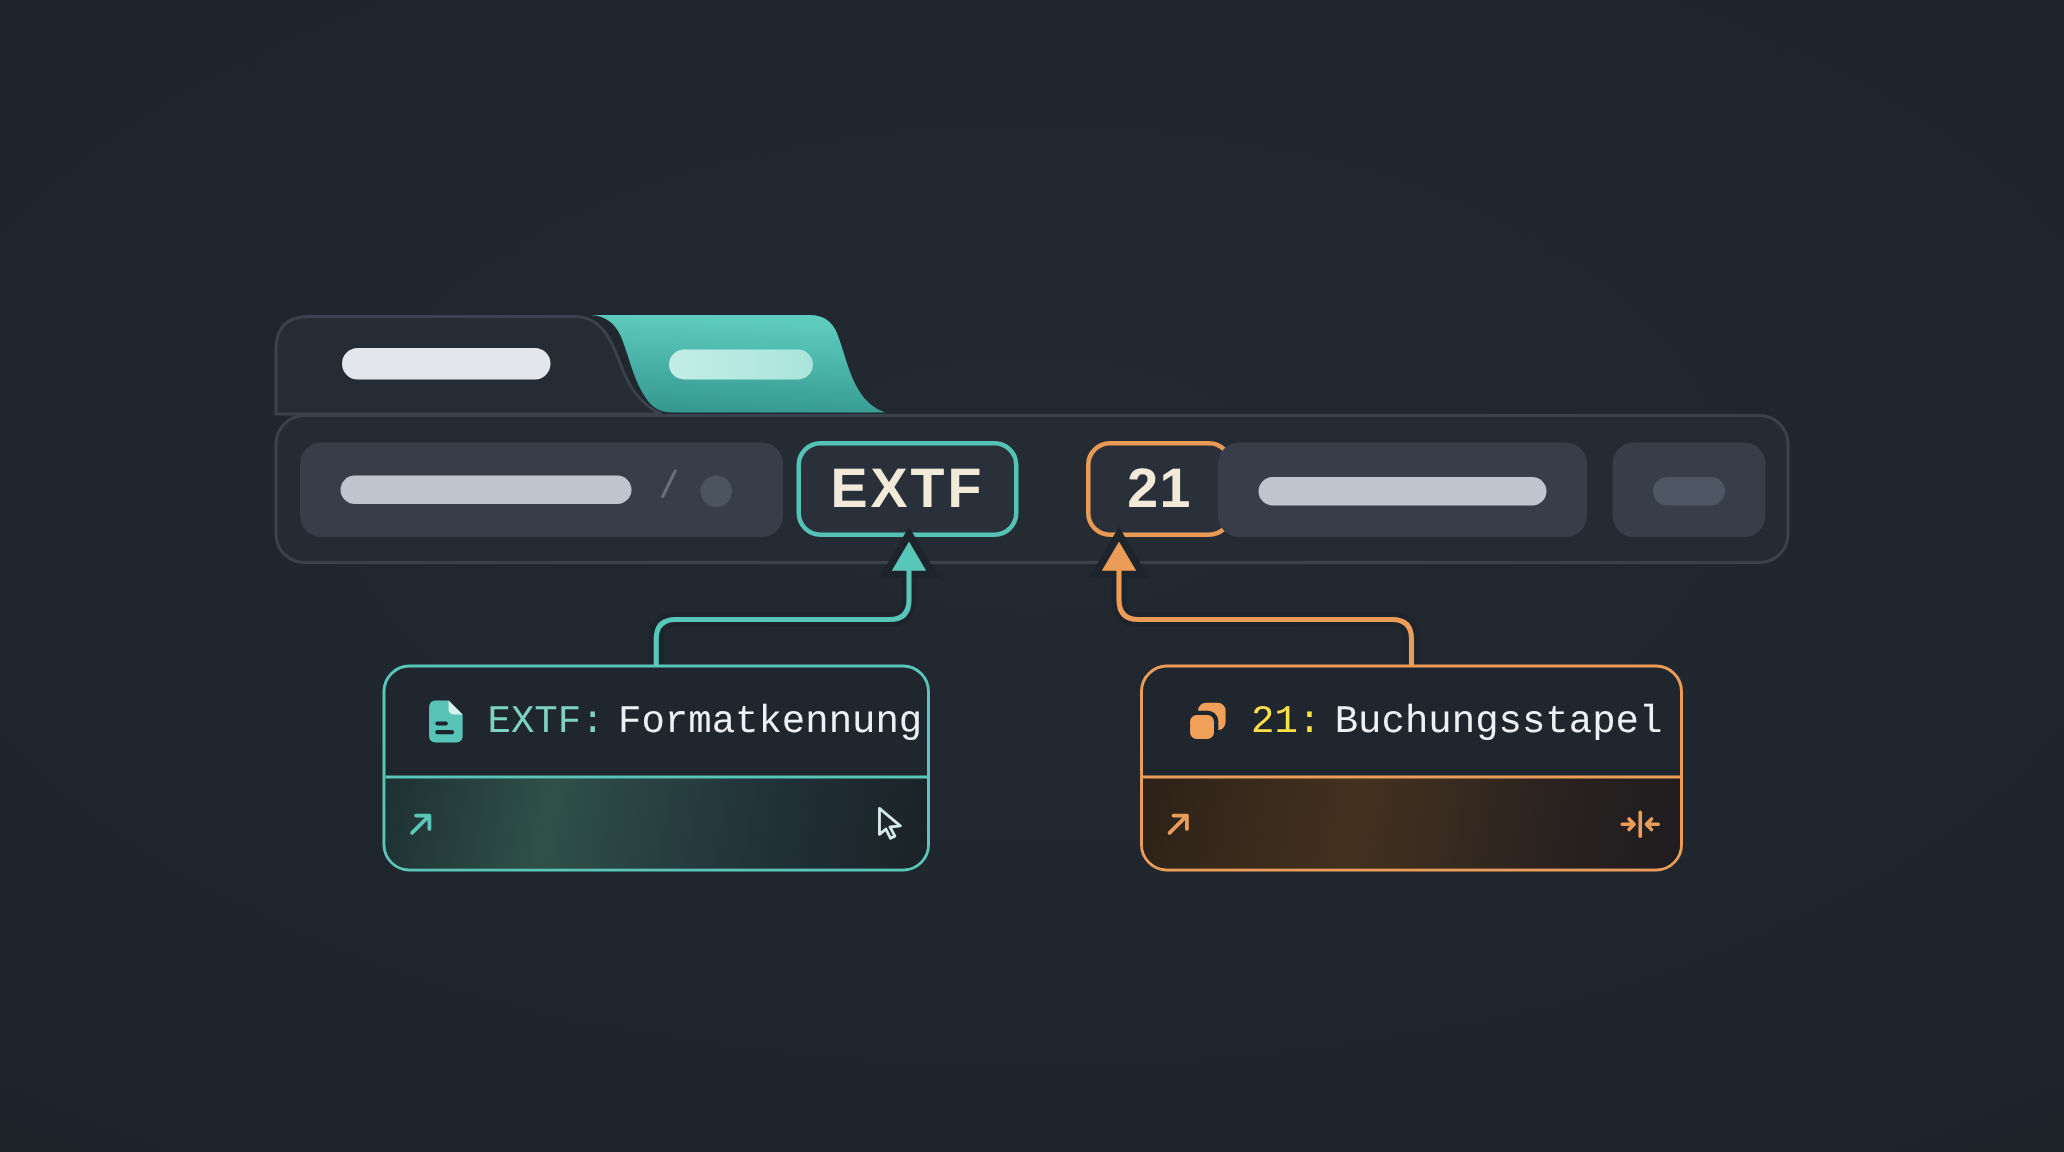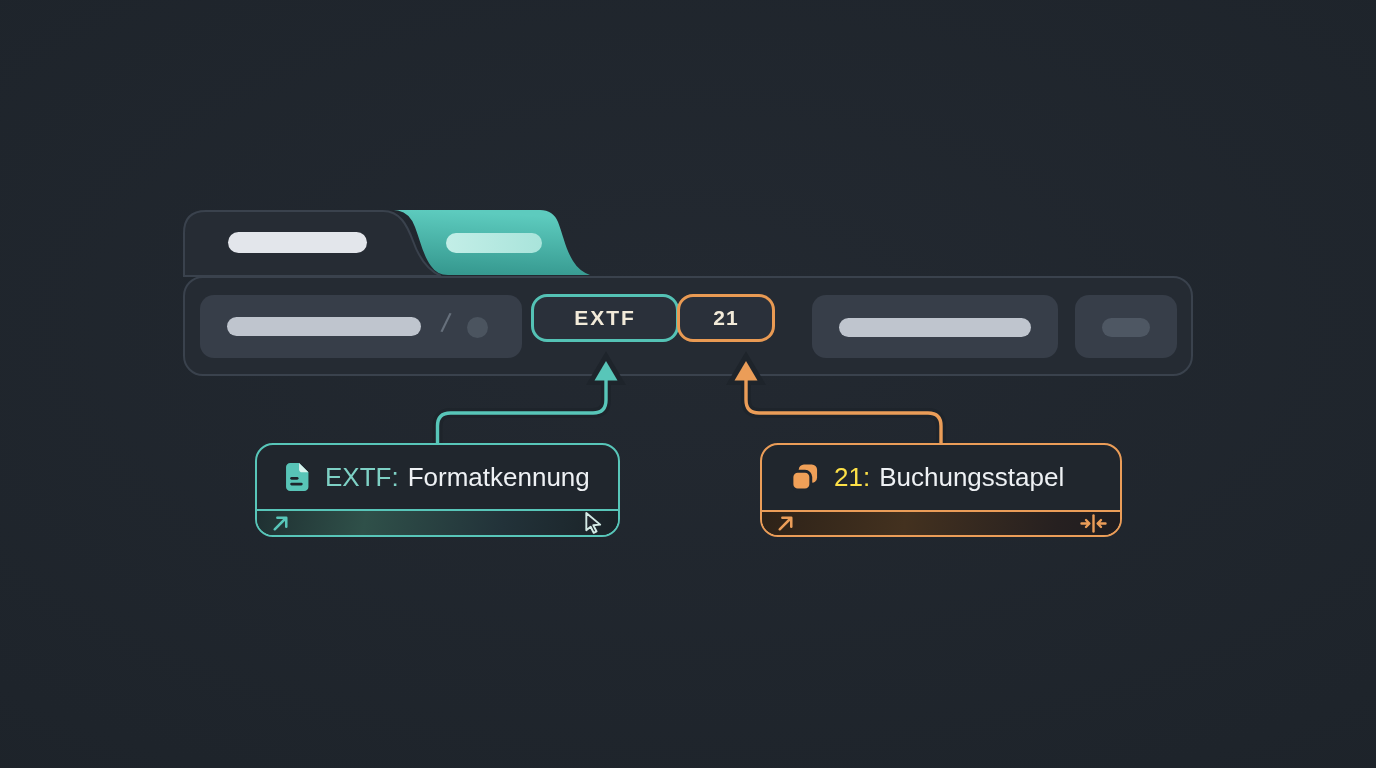--- a/index.html
+++ b/index.html
@@ -25,33 +25,33 @@
   
   .gray-box { position: absolute; background: #373e49; border-radius: 14px; }
   .skel-pill { position: absolute; border-radius: 999px; }
   .path-sep {
     position: absolute; color: #67707c; font-size: 27px; font-weight: 500;
     transform: rotate(0.03turn);
   }
   .path-dot { position: absolute; width: 21px; height: 21px; border-radius: 50%; background: #4b545f; }
 
   .token-box {
-    position: absolute; top: 294px; height: 48px;
+    position: absolute; top: 294px; height: 64px;
     background: #2a303a; border-radius: 16px;
     display: flex; align-items: center; justify-content: center;
-    color: #f2ead9; font-size: 21px; font-weight: 600;
+    color: #f2ead9; font-size: 37px; font-weight: 600;
   }
   .token-format { left: 531px; width: 148px; border: 3px solid #54c2b5; letter-spacing: 2px; }
-  .token-batch  { left: 677px; width: 98px;  border: 3px solid #e99a53; letter-spacing: 1px; }
+  .token-batch  { left: 724px; width: 98px;  border: 3px solid #e99a53; letter-spacing: 1px; }
 
   
   .callout {
-    position: absolute; top: 443px; height: 94px;
+    position: absolute; top: 443px; height: 138px;
     background: #20262d; border-radius: 18px;
-    display: flex; flex-direction: column; overflow: hidden;
+    display: flex; flex-direction: column; overflow: hidden; font-family: Liberation Mono, monospace;
   }
   .callout-format { left: 255px; width: 365px; border: 2.5px solid #58c6b9; }
   .callout-batch  { left: 760px; width: 362px; border: 2.5px solid #eb9d58; }
   .callout-body {
     height: 72px; display: flex; align-items: center; padding-left: 28px; gap: 15px;
     font-size: 26px; font-weight: 500; white-space: nowrap;
   }
   .callout-prefix-teal   { color: #7ed1c5; }
   .callout-prefix-orange { color: #fde047; }
   .callout-label { color: #eef1f4; margin-left: 9px; font-weight: 400; }

